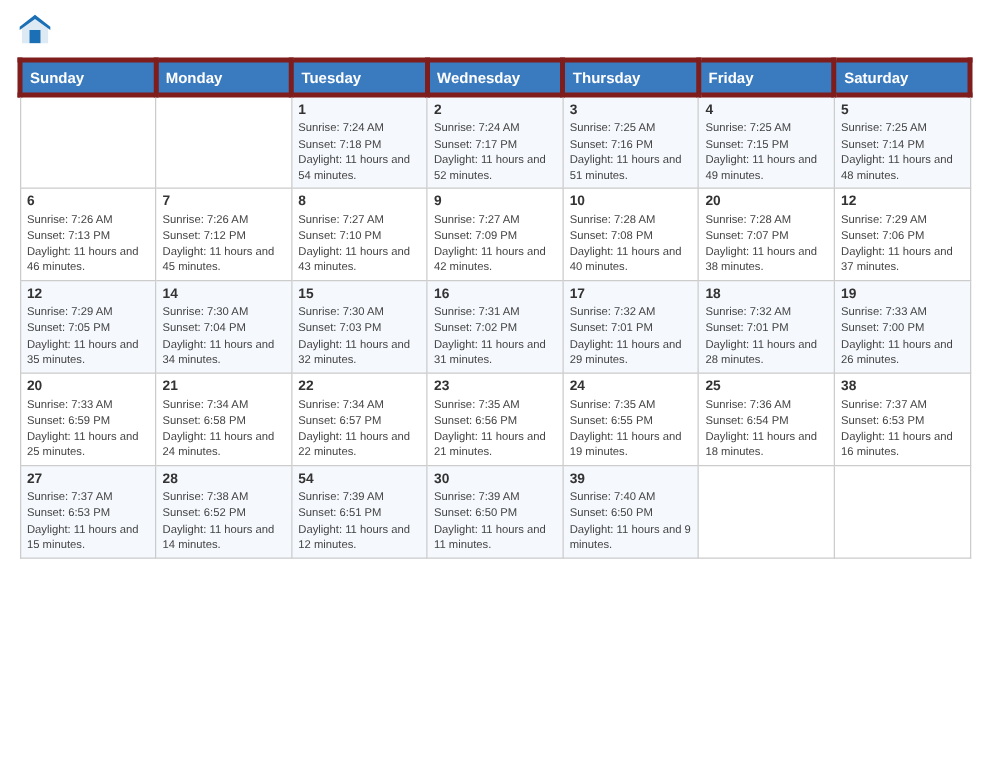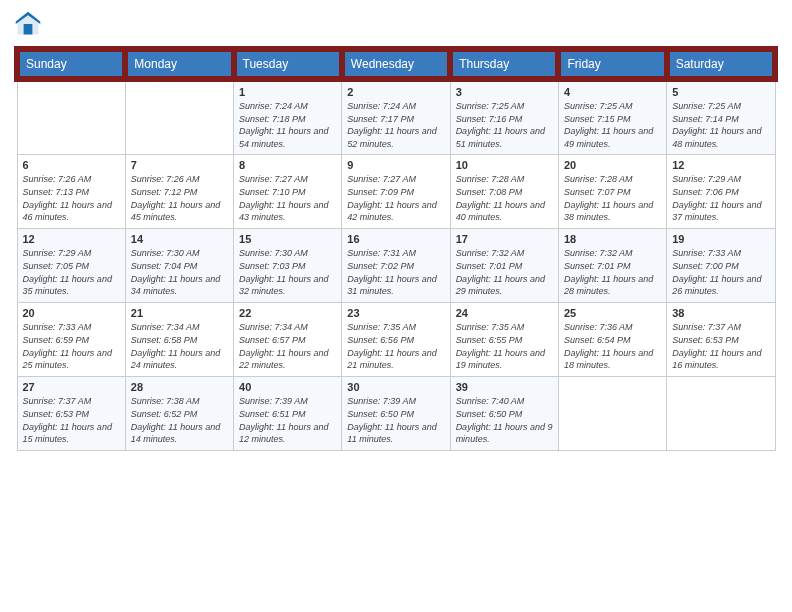--- a/index.html
+++ b/index.html
@@ -50,24 +50,24 @@
     }
     table {
       width: 100%;
       border-collapse: collapse;
       table-layout: fixed;
     }
     thead tr th {
       background-color: #3a7abf;
       color: #fff;
       font-size: 12px;
-      font-weight: normal;
+      font-weight: bold;
       padding: 5px 6px;
       text-align: left;
-      border: 6px solid #7f1d1d;
+      border: 4px solid #7f1d1d;
     }
     tbody tr td {
       border: 1px solid #ccc;
       vertical-align: top;
       padding: 4px 5px;
       font-size: 9.5px;
       color: #333;
       height: 74px;
       background: #fff;
     }
@@ -80,21 +80,20 @@
     .day-num {
       font-size: 11px;
       font-weight: bold;
       display: block;
       margin-bottom: 2px;
     }
     .day-info {
       line-height: 1.4;
       font-size: 9px;
       color: #444;
-      font-style: italic;
     }
     .empty-cell {
       background: #fff !important;
     }
   </style>
 </head>
 <body>
 
 <div class="container">
   <div class="header">
@@ -246,21 +245,21 @@
         <tr>
           <td>
             <span class="day-num">27</span>
             <div class="day-info">Sunrise: 7:37 AM<br>Sunset: 6:53 PM<br>Daylight: 11 hours and 15 minutes.</div>
           </td>
           <td>
             <span class="day-num">28</span>
             <div class="day-info">Sunrise: 7:38 AM<br>Sunset: 6:52 PM<br>Daylight: 11 hours and 14 minutes.</div>
           </td>
           <td>
-            <span class="day-num">40</span>
+            <span class="day-num">54</span>
             <div class="day-info">Sunrise: 7:39 AM<br>Sunset: 6:51 PM<br>Daylight: 11 hours and 12 minutes.</div>
           </td>
           <td>
             <span class="day-num">30</span>
             <div class="day-info">Sunrise: 7:39 AM<br>Sunset: 6:50 PM<br>Daylight: 11 hours and 11 minutes.</div>
           </td>
           <td>
             <span class="day-num">39</span>
             <div class="day-info">Sunrise: 7:40 AM<br>Sunset: 6:50 PM<br>Daylight: 11 hours and 9 minutes.</div>
           </td>

